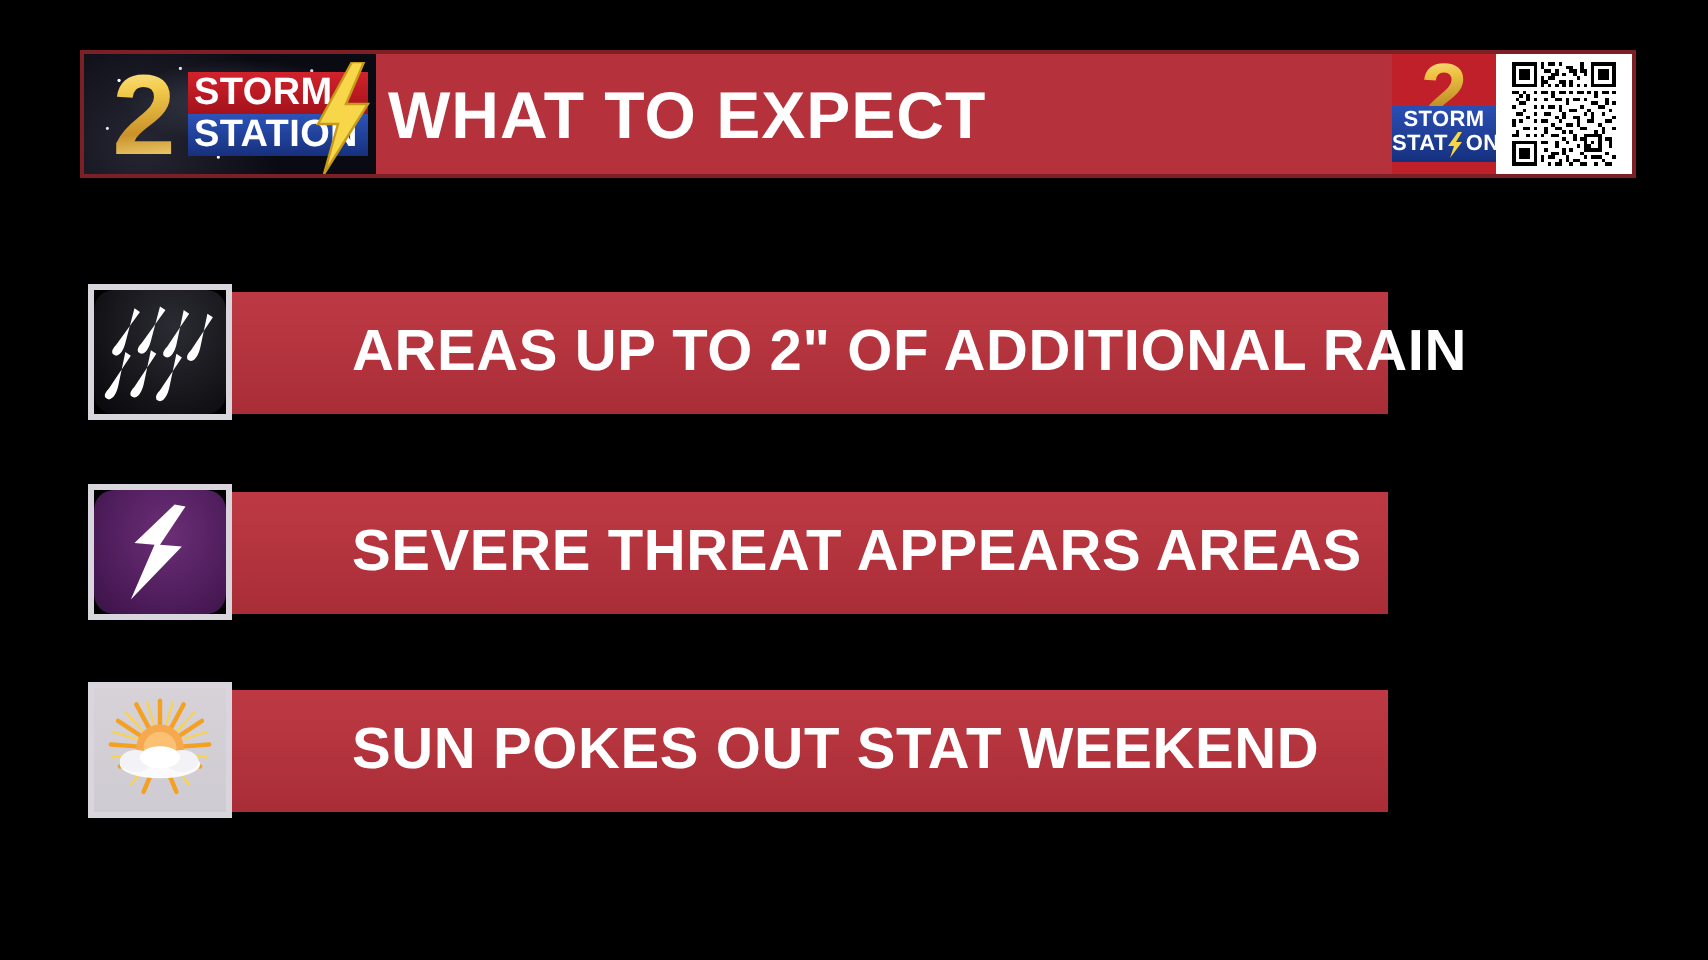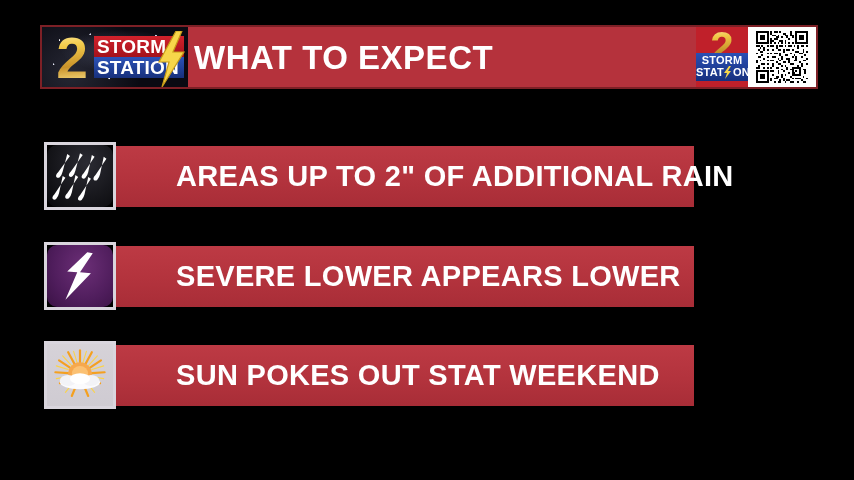--- a/index.html
+++ b/index.html
@@ -465,21 +465,21 @@
           <path d="M17 34 L20 36 L8 54 Q5 57 6 59 Q8 61 10 59 Q12 57 13 53 Z"></path>
           <path d="M31 33 L34 35 L22 53 Q19 56 20 58 Q22 60 24 58 Q26 56 27 52 Z"></path>
           <path d="M45 35 L48 37 L36 55 Q33 58 34 60 Q36 62 38 60 Q40 58 41 54 Z"></path>
         </g>
       </svg>
     </div>
   </div>
 
   <div class="row" id="r2">
     <div class="bar">
-      <span class="label">SEVERE LOWER APPEARS LOWER</span>
+      <span class="label">SEVERE THREAT APPEARS AREAS</span>
     </div>
     <div class="icon icon-bolt">
       <div class="icon-inner"></div>
       <svg viewBox="0 0 72 68">
         <polygon points="44,8 22,29 33,30 20,60 48,31 36,30 50,9" fill="#ffffff"></polygon>
       </svg>
     </div>
   </div>
 
   <div class="row" id="r3">

